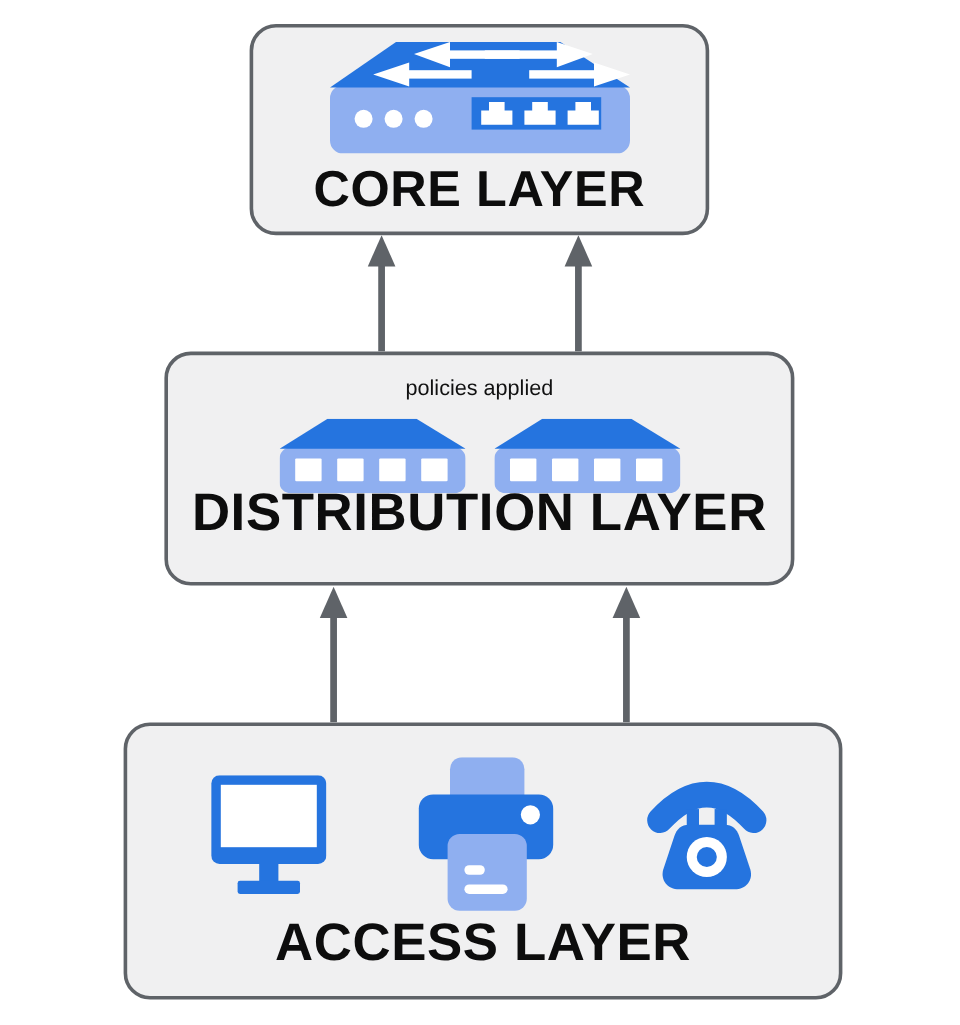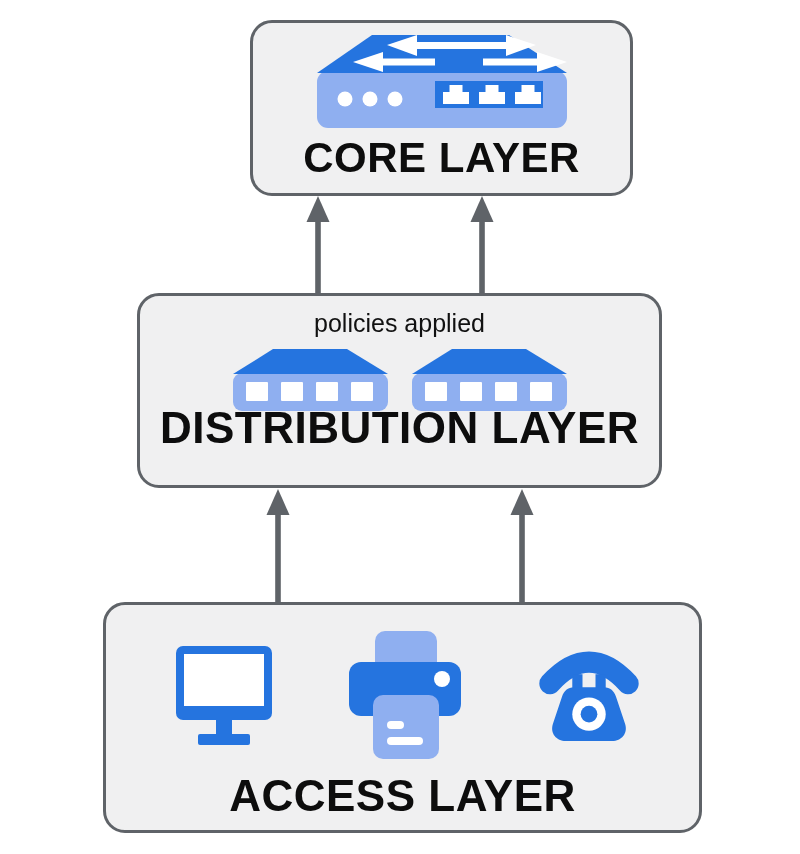--- a/index.html
+++ b/index.html
@@ -1,29 +1,29 @@
 <!DOCTYPE html>
 <html><head>
 <meta charset="utf-8">
 <style>
   html,body{margin:0;padding:0;background:#ffffff;}
   .canvas{position:relative;width:800px;height:854px;background:#ffffff;
           font-family:"Liberation Sans",sans-serif;overflow:hidden;}
   .layer-box{position:absolute;background:#f0f0f1;border:3.5px solid #5f6368;
              border-radius:22px;box-sizing:border-box;}
-  #core-box{left:208px;top:20px;width:383px;height:176px;margin-left:42px;}
+  #core-box{left:208px;top:20px;width:383px;height:176px;}
   #dist-box{left:137px;top:293px;width:525px;height:195px;}
   #access-box{left:103px;top:602px;width:599px;height:231px;}
   .layer-label{position:absolute;left:0;right:0;text-align:center;font-weight:bold;
                color:#0d0d0d;line-height:1;letter-spacing:0.5px;font-size:44px;}
   #core-box .layer-label{bottom:14px;font-size:42px;}
   #dist-box .layer-label{bottom:35px;}
-  #access-box .layer-label{bottom:12px;}
+  #access-box .layer-label{bottom:22px;}
   .note{position:absolute;top:13px;left:0;right:0;text-align:center;
-        font-size:25px;color:#111111;line-height:28px;}
+        font-size:18px;color:#111111;line-height:28px;}
   .icon-row{position:absolute;left:0;right:0;display:flex;justify-content:center;align-items:center;}
   #core-box .icon-row{top:12px;}
   #dist-box .icon-row{top:53px;gap:24px;}
   #access-box .icon-row{top:24px;height:134px;padding:0 58px 0 70px;
                         justify-content:space-between;box-sizing:border-box;}
   .arrow{position:absolute;width:26px;}
   #arrow-dc-left{left:305px;top:196px;height:97px;}
   #arrow-dc-right{left:469px;top:196px;height:97px;}
   #arrow-ad-left{left:265px;top:489px;height:113px;}
   #arrow-ad-right{left:509px;top:489px;height:113px;}

